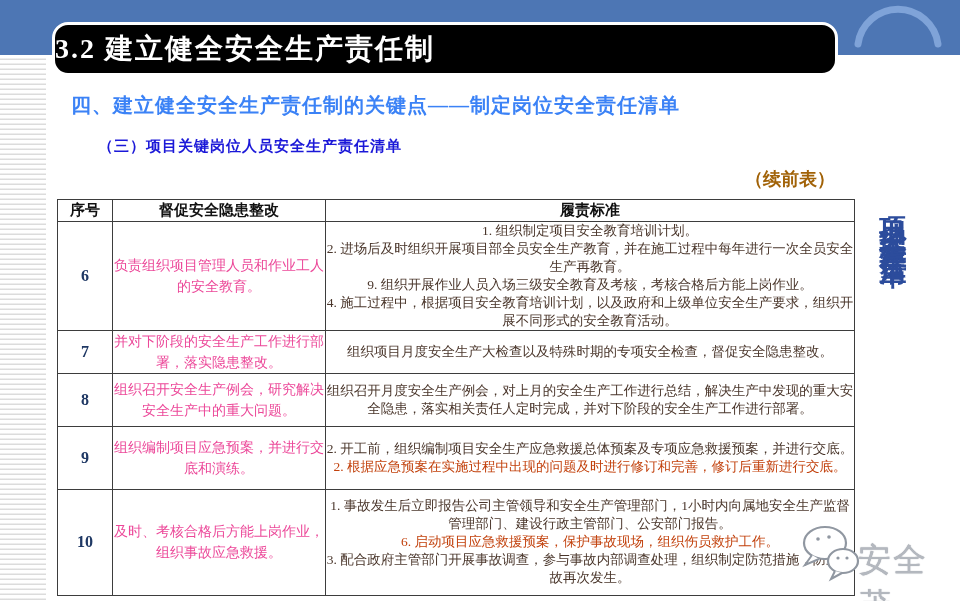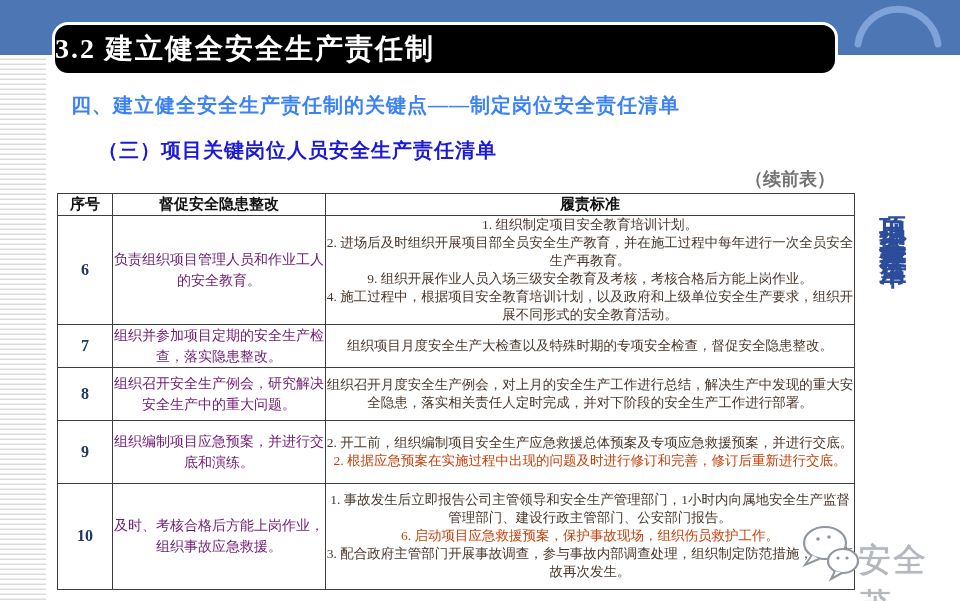--- a/index.html
+++ b/index.html
@@ -25,43 +25,43 @@
   .banner-title{color:#ffffff;font-size:28px;font-weight:bold;letter-spacing:2px;}
   
   .heading-red{
     position:absolute;left:62px;top:92px;width:790px;
     color:#3b82f6;font-size:20px;font-weight:bold;letter-spacing:1px;
     font-family:"Liberation Serif",serif;
     margin-left:9px;
   }
   .heading-blue{
     position:absolute;left:98px;top:137px;width:760px;
-    color:#1b18d8;font-size:20px;font-weight:bold;letter-spacing:1px;
+    color:#1b18d8;font-size:15px;font-weight:bold;letter-spacing:1px;
   }
   .table-note{
     position:absolute;left:745px;top:167px;
-    color:#737373;font-size:18px;font-weight:bold;
+    color:#a16207;font-size:18px;font-weight:bold;
   }
   
   .resp-table{
-    position:absolute;left:57px;top:193px;width:797px;
+    position:absolute;left:57px;top:199px;width:797px;
     border-collapse:collapse;table-layout:fixed;
     font-family:"Liberation Serif",serif;
   }
   .resp-table td,.resp-table th{
     border:1.5px solid #3d3d3d;padding:0;vertical-align:middle;
   }
   .th-cell{font-size:15px;font-weight:bold;color:#111111;text-align:center;background:#ffffff;}
   .row-h{height:22px;}
   .row-6{height:104px;} .row-7{height:40px;} .row-8{height:53px;} .row-9{height:63px;} .row-10{height:106px;}
   .seq-cell{
     text-align:center;color:#1f3864;font-size:16px;font-weight:bold;
   }
   .content-cell{
-    text-align:center;color:#701a75;font-size:14px;line-height:1.5;
+    text-align:center;color:#ec4899;font-size:14px;line-height:1.5;
     padding:2px 6px;font-weight:500;
   }
   .std-cell{padding:3px 8px;}
   .std-line{
     color:#4a362b;font-size:13.5px;line-height:1.33;text-align:center;font-weight:500;
   }
   .tone-blue{color:#c2410c;}
   
   .side-title{
     position:absolute;left:874px;top:196px;height:380px;width:38px;
@@ -113,21 +113,21 @@
     <td class="content-cell">负责组织项目管理人员和作业工人的安全教育。</td>
     <td class="std-cell">
       <div class="std-line tone-dark">1. 组织制定项目安全教育培训计划。</div>
       <div class="std-line tone-dark">2. 进场后及时组织开展项目部全员安全生产教育，并在施工过程中每年进行一次全员安全生产再教育。</div>
       <div class="std-line tone-dark">9. 组织开展作业人员入场三级安全教育及考核，考核合格后方能上岗作业。</div>
       <div class="std-line tone-dark">4. 施工过程中，根据项目安全教育培训计划，以及政府和上级单位安全生产要求，组织开展不同形式的安全教育活动。</div>
     </td>
   </tr>
   <tr class="row-7">
     <td class="seq-cell">7</td>
-    <td class="content-cell">组织并参加项目定期的安全生产检查，落实隐患整改。</td>
+    <td class="content-cell">并对下阶段的安全生产工作进行部署，落实隐患整改。</td>
     <td class="std-cell">
       <div class="std-line tone-dark">组织项目月度安全生产大检查以及特殊时期的专项安全检查，督促安全隐患整改。</div>
     </td>
   </tr>
   <tr class="row-8">
     <td class="seq-cell">8</td>
     <td class="content-cell">组织召开安全生产例会，研究解决安全生产中的重大问题。</td>
     <td class="std-cell">
       <div class="std-line tone-dark">组织召开月度安全生产例会，对上月的安全生产工作进行总结，解决生产中发现的重大安全隐患，落实相关责任人定时完成，并对下阶段的安全生产工作进行部署。</div>
     </td>

